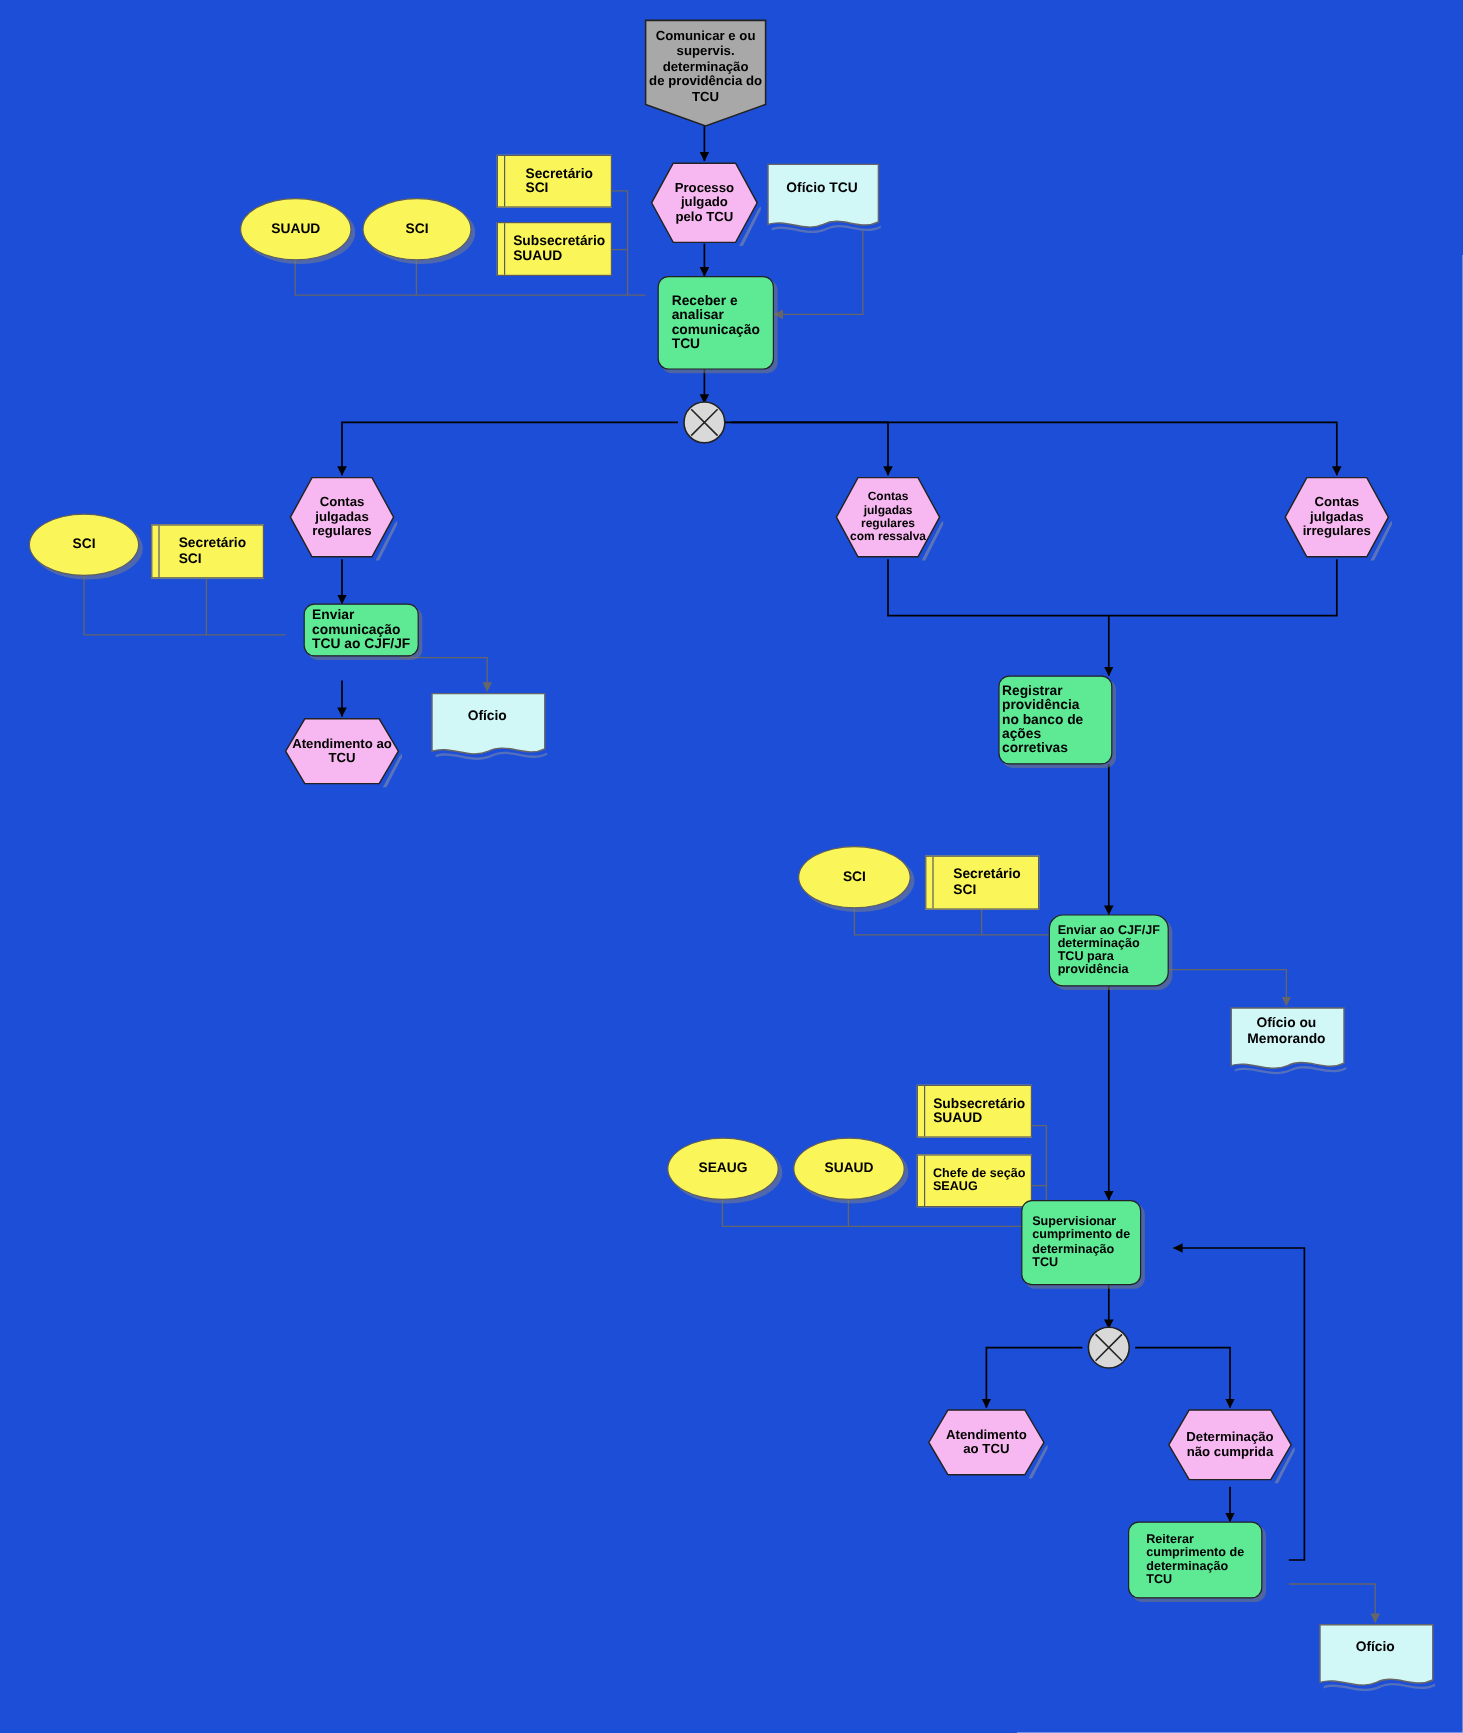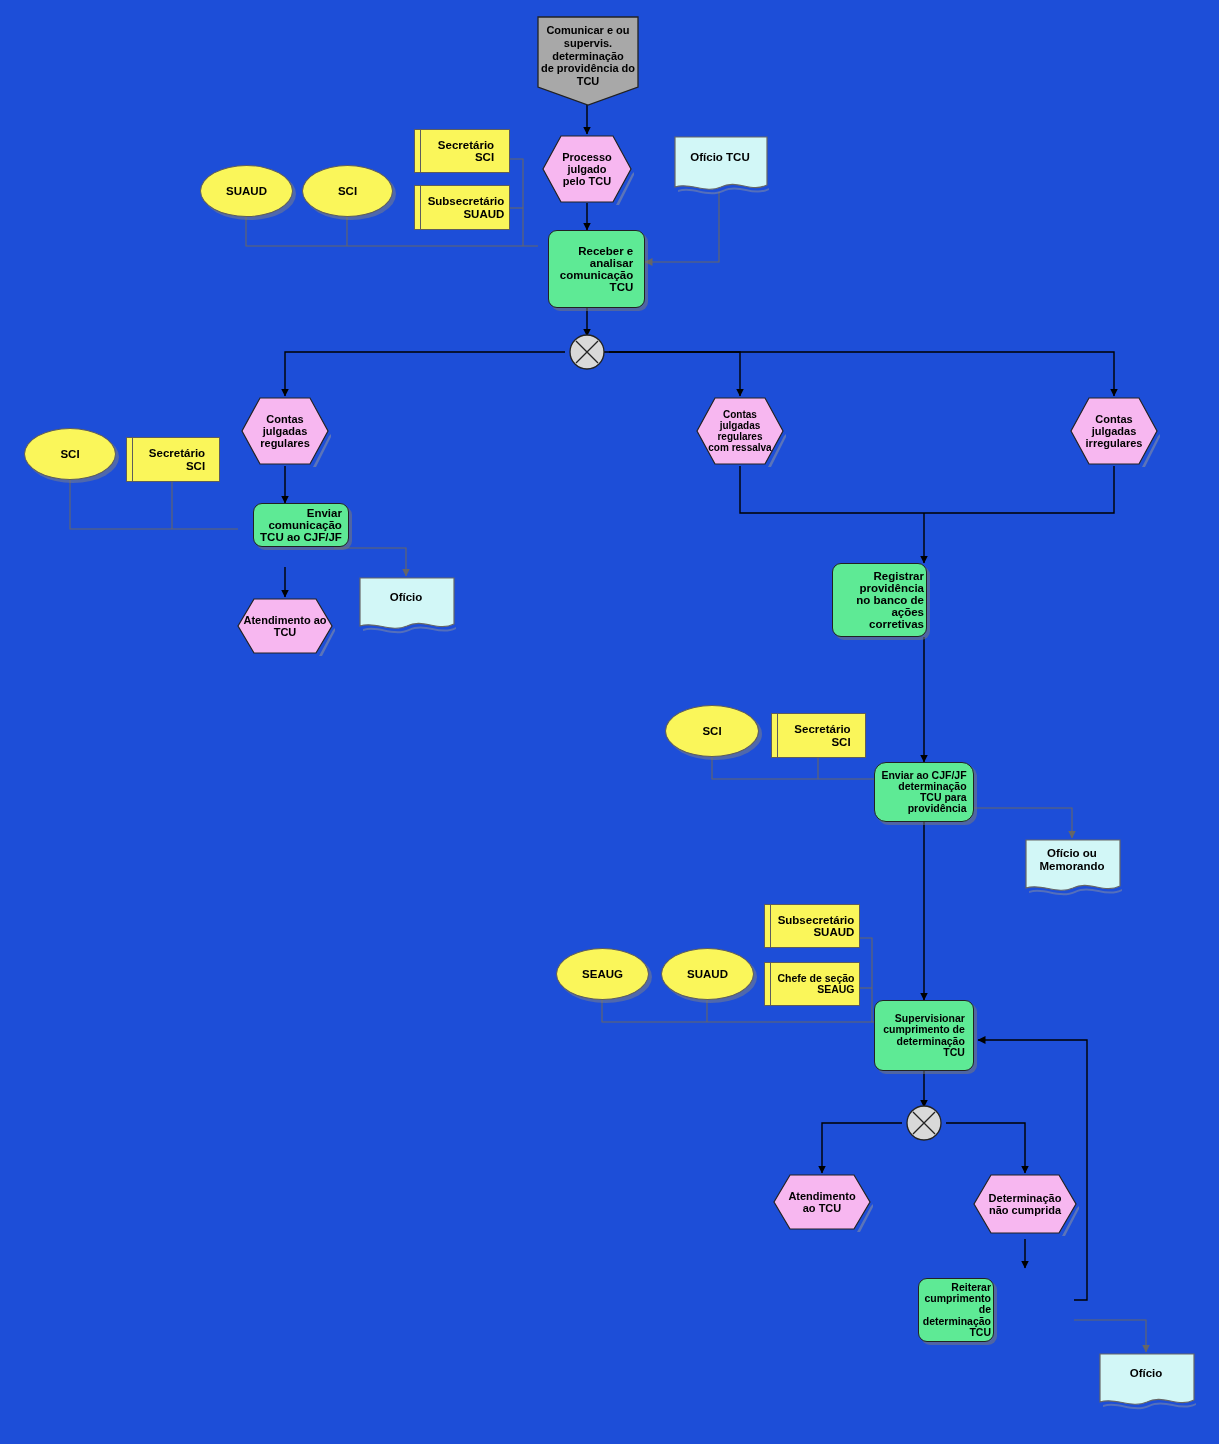--- a/index.html
+++ b/index.html
@@ -3,21 +3,21 @@
 <meta charset="utf-8">
 <title>Fluxograma TCU</title>
 <style>
   html,body{margin:0;padding:0;background:#ffffff;}
   body{font-family:"Liberation Sans",sans-serif;}
   #canvas{position:relative;width:1219px;height:1444px;background:#1d4ed8;overflow:hidden;}
 
   svg#wires{position:absolute;left:0;top:0;width:1219px;height:1444px;pointer-events:none;}
 
   .node{position:absolute;box-sizing:border-box;display:flex;align-items:center;
-        justify-content:center;text-align:right;font-weight:bold;color:#000;
+        justify-content:center;text-align:left;font-weight:bold;color:#000;
         font-family:"Liberation Sans",sans-serif;line-height:1.05;}
 
   
   .task{background:#5eea95;border:1px solid #222;border-radius:9px;
         box-shadow:3px 3px 0 rgba(120,120,120,.55);font-size:11.5px;padding:2px;}
 
   
   .hexwrap{position:absolute;}
   .hexwrap .hexlabel{position:absolute;left:0;top:0;width:100%;height:100%;
         display:flex;align-items:center;justify-content:center;text-align:center;
@@ -127,21 +127,21 @@
   </div>
 
   <div class="hexwrap" style="left:541px;top:134px;width:92px;height:70px;">
     <svg width="92" height="70" viewBox="0 0 92 70">
       <polygon points="20,2 72,2 90,35 72,68 20,68 2,35" fill="#f7b7f0" stroke="#222" stroke-width="1.2"></polygon>
       <polygon points="23,71 75,71 91,40 93,38 93,41 78,71 23,71" fill="#9a9a9a" opacity="0.5"></polygon>
     </svg>
     <div class="hexlabel">Processo<br>julgado<br>pelo TCU</div>
   </div>
 
-  <div class="docwrap" style="left:673px;top:135px;width:94px;height:58px;">
+  <div class="docwrap" style="left:638px;top:135px;width:94px;height:58px;">
     <svg width="100" height="64" viewBox="0 0 100 64">
       <path d="M2,2 L94,2 L94,50 C78,58 64,44 48,52 C32,59 18,47 2,52 Z" fill="#d2f7f7" stroke="#666" stroke-width="1.2"></path>
       <path d="M96,5 L96,53 C80,61 66,47 50,55 C34,62 20,50 5,55 L5,57 C20,52 34,64 50,57 C66,49 80,63 96,55 Z" fill="#9a9a9a" opacity="0.45"></path>
     </svg>
     <div class="dlabel">Ofício TCU</div>
   </div>
 
   <div class="node role" style="left:200px;top:165px;width:93px;height:52px;">
     <span>SUAUD</span>
   </div>
@@ -246,21 +246,21 @@
   <div class="node role" style="left:661px;top:948px;width:93px;height:52px;">
     <span>SUAUD</span>
   </div>
   <div class="node rolebox" style="left:764px;top:904px;width:96px;height:44px;">
     <span>Subsecretário<br>SUAUD</span>
   </div>
   <div class="node rolebox" style="left:764px;top:962px;width:96px;height:44px;">
     <span style="font-size:10.5px;">Chefe de seção<br>SEAUG</span>
   </div>
 
-  <div class="node task" style="left:874px;top:1000px;width:100px;height:71px;">
+  <div class="node task" style="left:851px;top:1000px;width:100px;height:71px;">
     <span style="font-size:10.5px;">Supervisionar<br>cumprimento de<br>determinação<br>TCU</span>
   </div>
 
   <div class="gw" style="left:904px;top:1103px;width:40px;height:40px;">
     <svg width="40" height="40" viewBox="0 0 40 40">
       <circle cx="20" cy="20" r="17" fill="#d9d9d9" stroke="#222" stroke-width="1.3"></circle>
       <path d="M9,9 L31,31 M31,9 L9,31" stroke="#222" stroke-width="1.3" fill="none"></path>
     </svg>
   </div>
 
@@ -273,21 +273,21 @@
   </div>
 
   <div class="hexwrap" style="left:972px;top:1173px;width:106px;height:62px;">
     <svg width="106" height="62" viewBox="0 0 106 62">
       <polygon points="19,2 87,2 104,31 87,60 19,60 2,31" fill="#f7b7f0" stroke="#222" stroke-width="1.2"></polygon>
       <polygon points="22,63 90,63 105,35 107,33 107,36 93,63 22,63" fill="#9a9a9a" opacity="0.5"></polygon>
     </svg>
     <div class="hexlabel">Determinação<br>não cumprida</div>
   </div>
 
-  <div class="node task" style="left:918px;top:1268px;width:76px;height:64px;margin-top:10px;">
+  <div class="node task" style="left:940px;top:1268px;width:112px;height:64px;">
     <span style="font-size:10.5px;">Reiterar<br>cumprimento de<br>determinação<br>TCU</span>
   </div>
 
   <div class="docwrap" style="left:1098px;top:1352px;width:96px;height:56px;">
     <svg width="102" height="62" viewBox="0 0 102 62">
       <path d="M2,2 L96,2 L96,48 C80,56 65,42 49,50 C33,57 18,45 2,50 Z" fill="#d2f7f7" stroke="#666" stroke-width="1.2"></path>
       <path d="M98,5 L98,51 C82,59 67,45 51,53 C35,60 20,48 5,53 L5,55 C20,50 35,62 51,55 C67,47 82,61 98,53 Z" fill="#9a9a9a" opacity="0.45"></path>
     </svg>
     <div class="dlabel">Ofício</div>
   </div>

